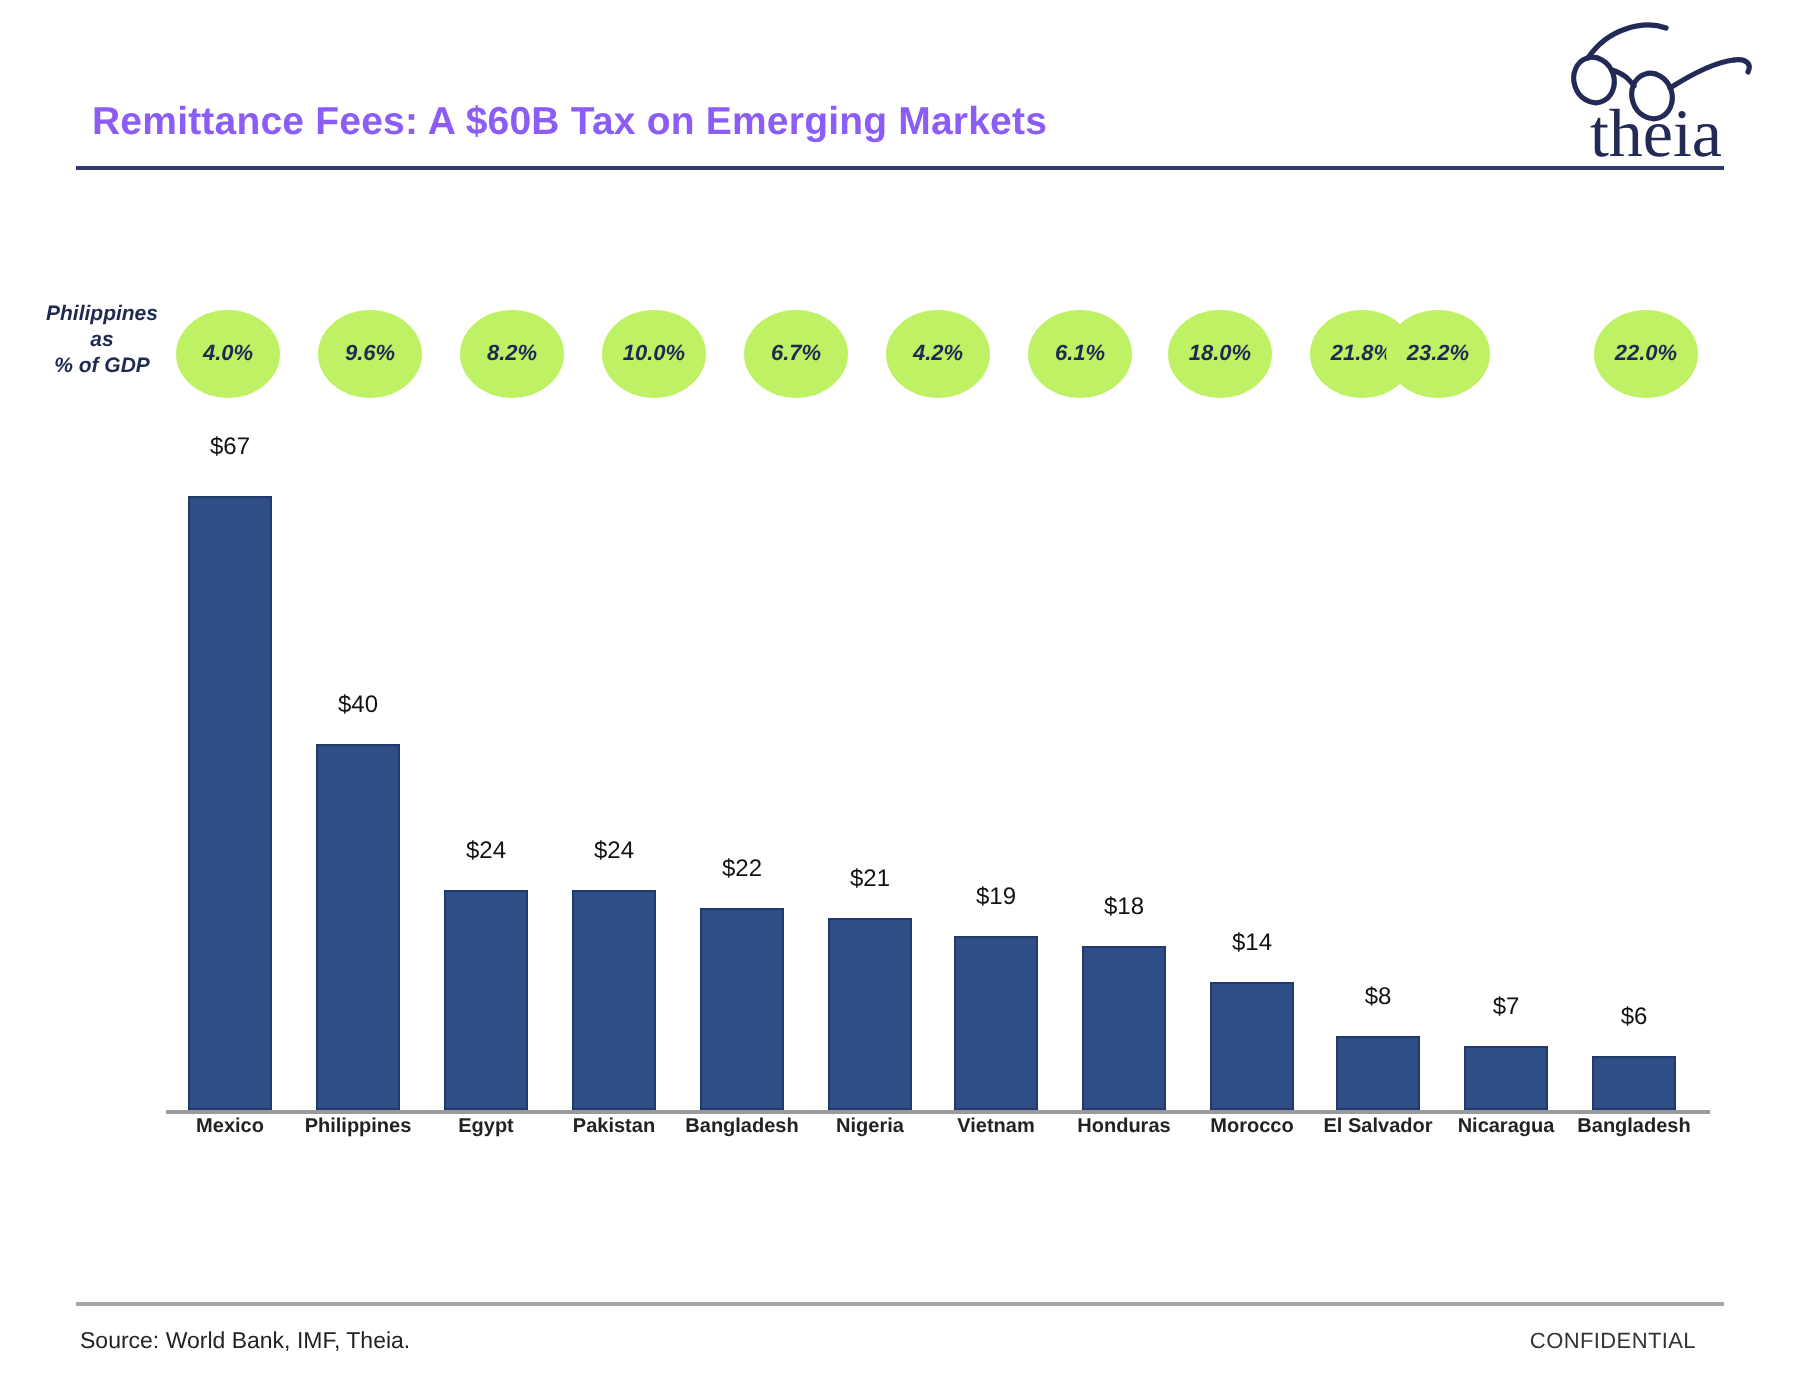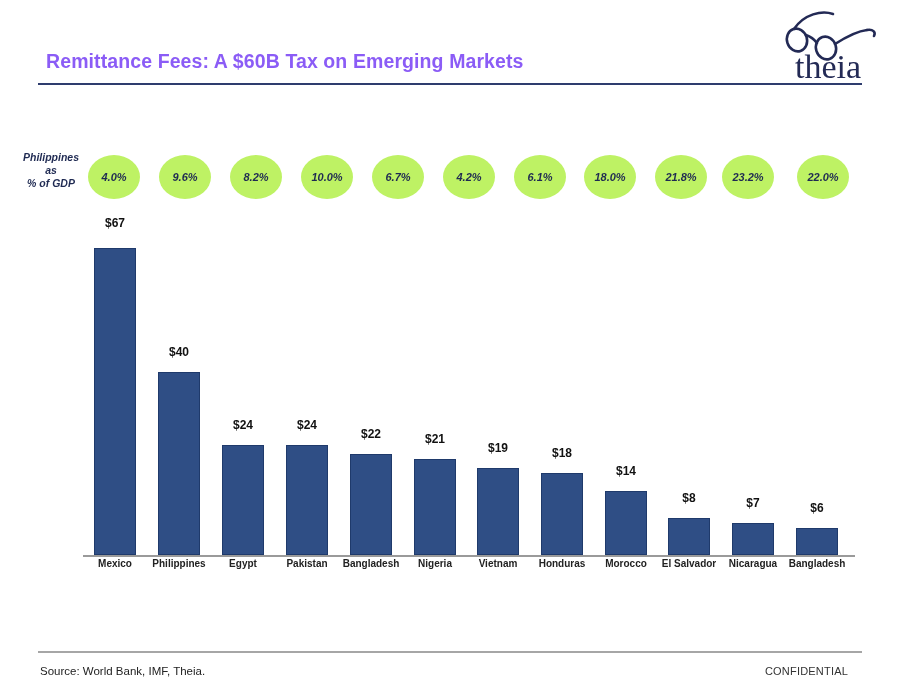--- a/index.html
+++ b/index.html
@@ -110,21 +110,21 @@
     background: #2f4e85;
     border: 1px solid #1f3a6b;
     box-sizing: border-box;
   }
   .bar-value {
     position: absolute;
     left: 0;
     width: 100%;
     text-align: center;
     font-size: 12px;
-    font-weight: bold;
+    font-weight: normal;
     color: #111111;
   }
   .axis-line {
     position: absolute;
     left: 83px;
     top: 555px;
     width: 772px;
     height: 2px;
     background: #9a9a9a;
   }
@@ -195,21 +195,21 @@
     </div>
     <div class="bubble" style="left:114px">4.0%</div>
     <div class="bubble" style="left:185px">9.6%</div>
     <div class="bubble" style="left:256px">8.2%</div>
     <div class="bubble" style="left:327px">10.0%</div>
     <div class="bubble" style="left:398px">6.7%</div>
     <div class="bubble" style="left:469px">4.2%</div>
     <div class="bubble" style="left:540px">6.1%</div>
     <div class="bubble" style="left:610px">18.0%</div>
     <div class="bubble" style="left:681px">21.8%</div>
-    <div class="bubble" style="left:748px">23.2%</div>
+    <div class="bubble" style="left:719px">23.2%</div>
     <div class="bubble" style="left:823px">22.0%</div>
   </div>
 
   <div class="plot">
     <div class="bar-slot" style="left:115px">
       <div class="bar-value" style="bottom:325px">$67</div>
       <div class="bar" style="height:307px"></div>
     </div>
     <div class="bar-slot" style="left:179px">
       <div class="bar-value" style="bottom:196px">$40</div>

